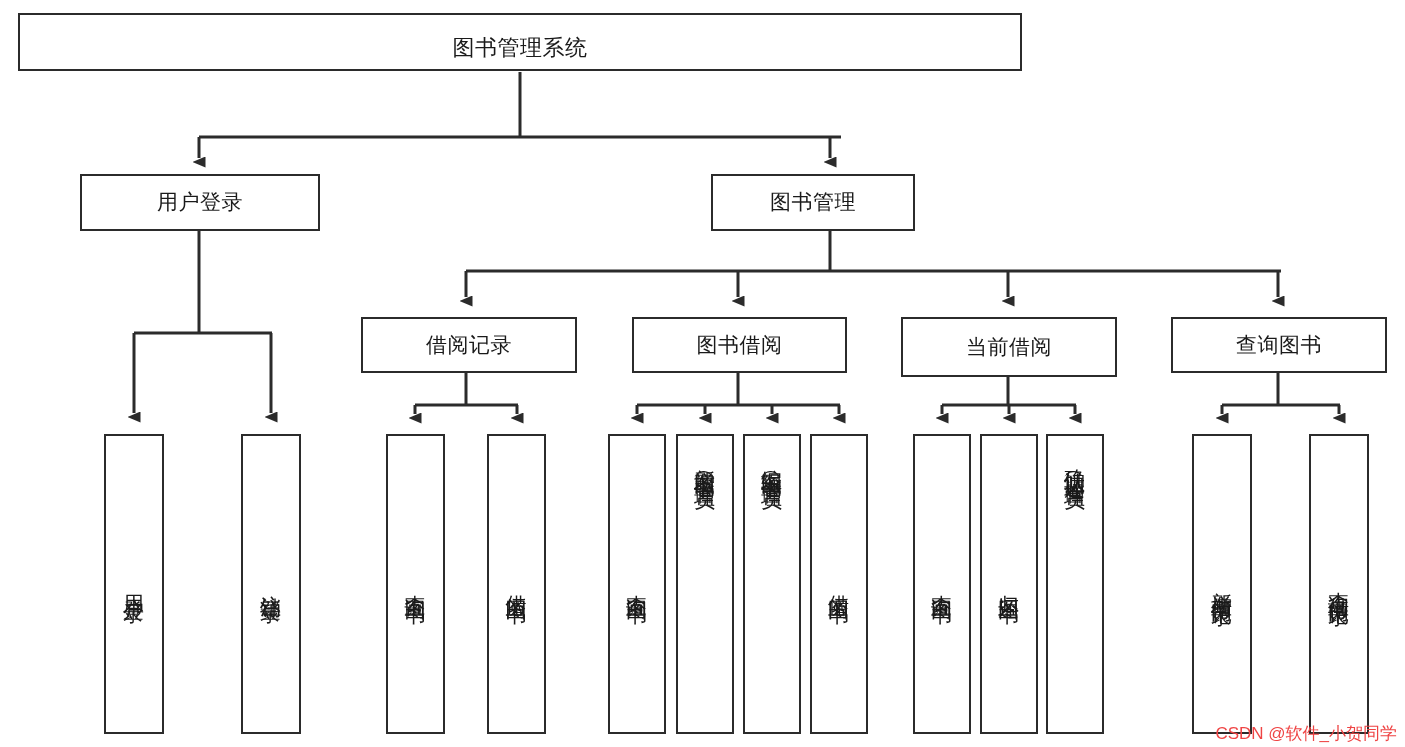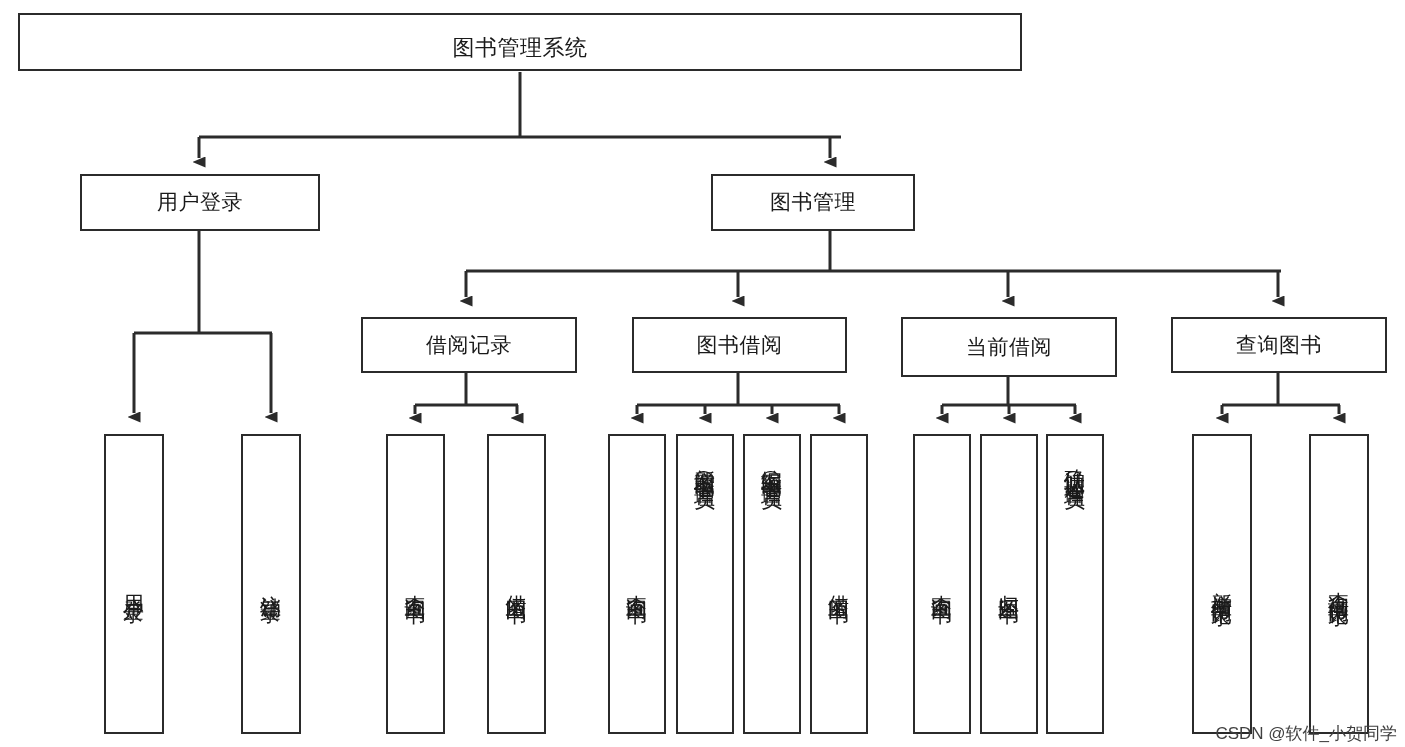--- a/index.html
+++ b/index.html
@@ -65,21 +65,21 @@
   }
   .node.v.mid {
     align-items: center;
     padding-top: 0;
   }
   .watermark {
     position: absolute;
     right: 8px;
     bottom: 2px;
     font-size: 17px;
-    color: #404040;
+    color: #ef4444;
     white-space: nowrap;
     font-family: "Liberation Sans", "DejaVu Sans", sans-serif;
   }
 </style>
 </head>
 <body>
 
 <div id="canvas">
 
   <svg class="wires" viewBox="0 0 1405 747" xmlns="http://www.w3.org/2000/svg">

